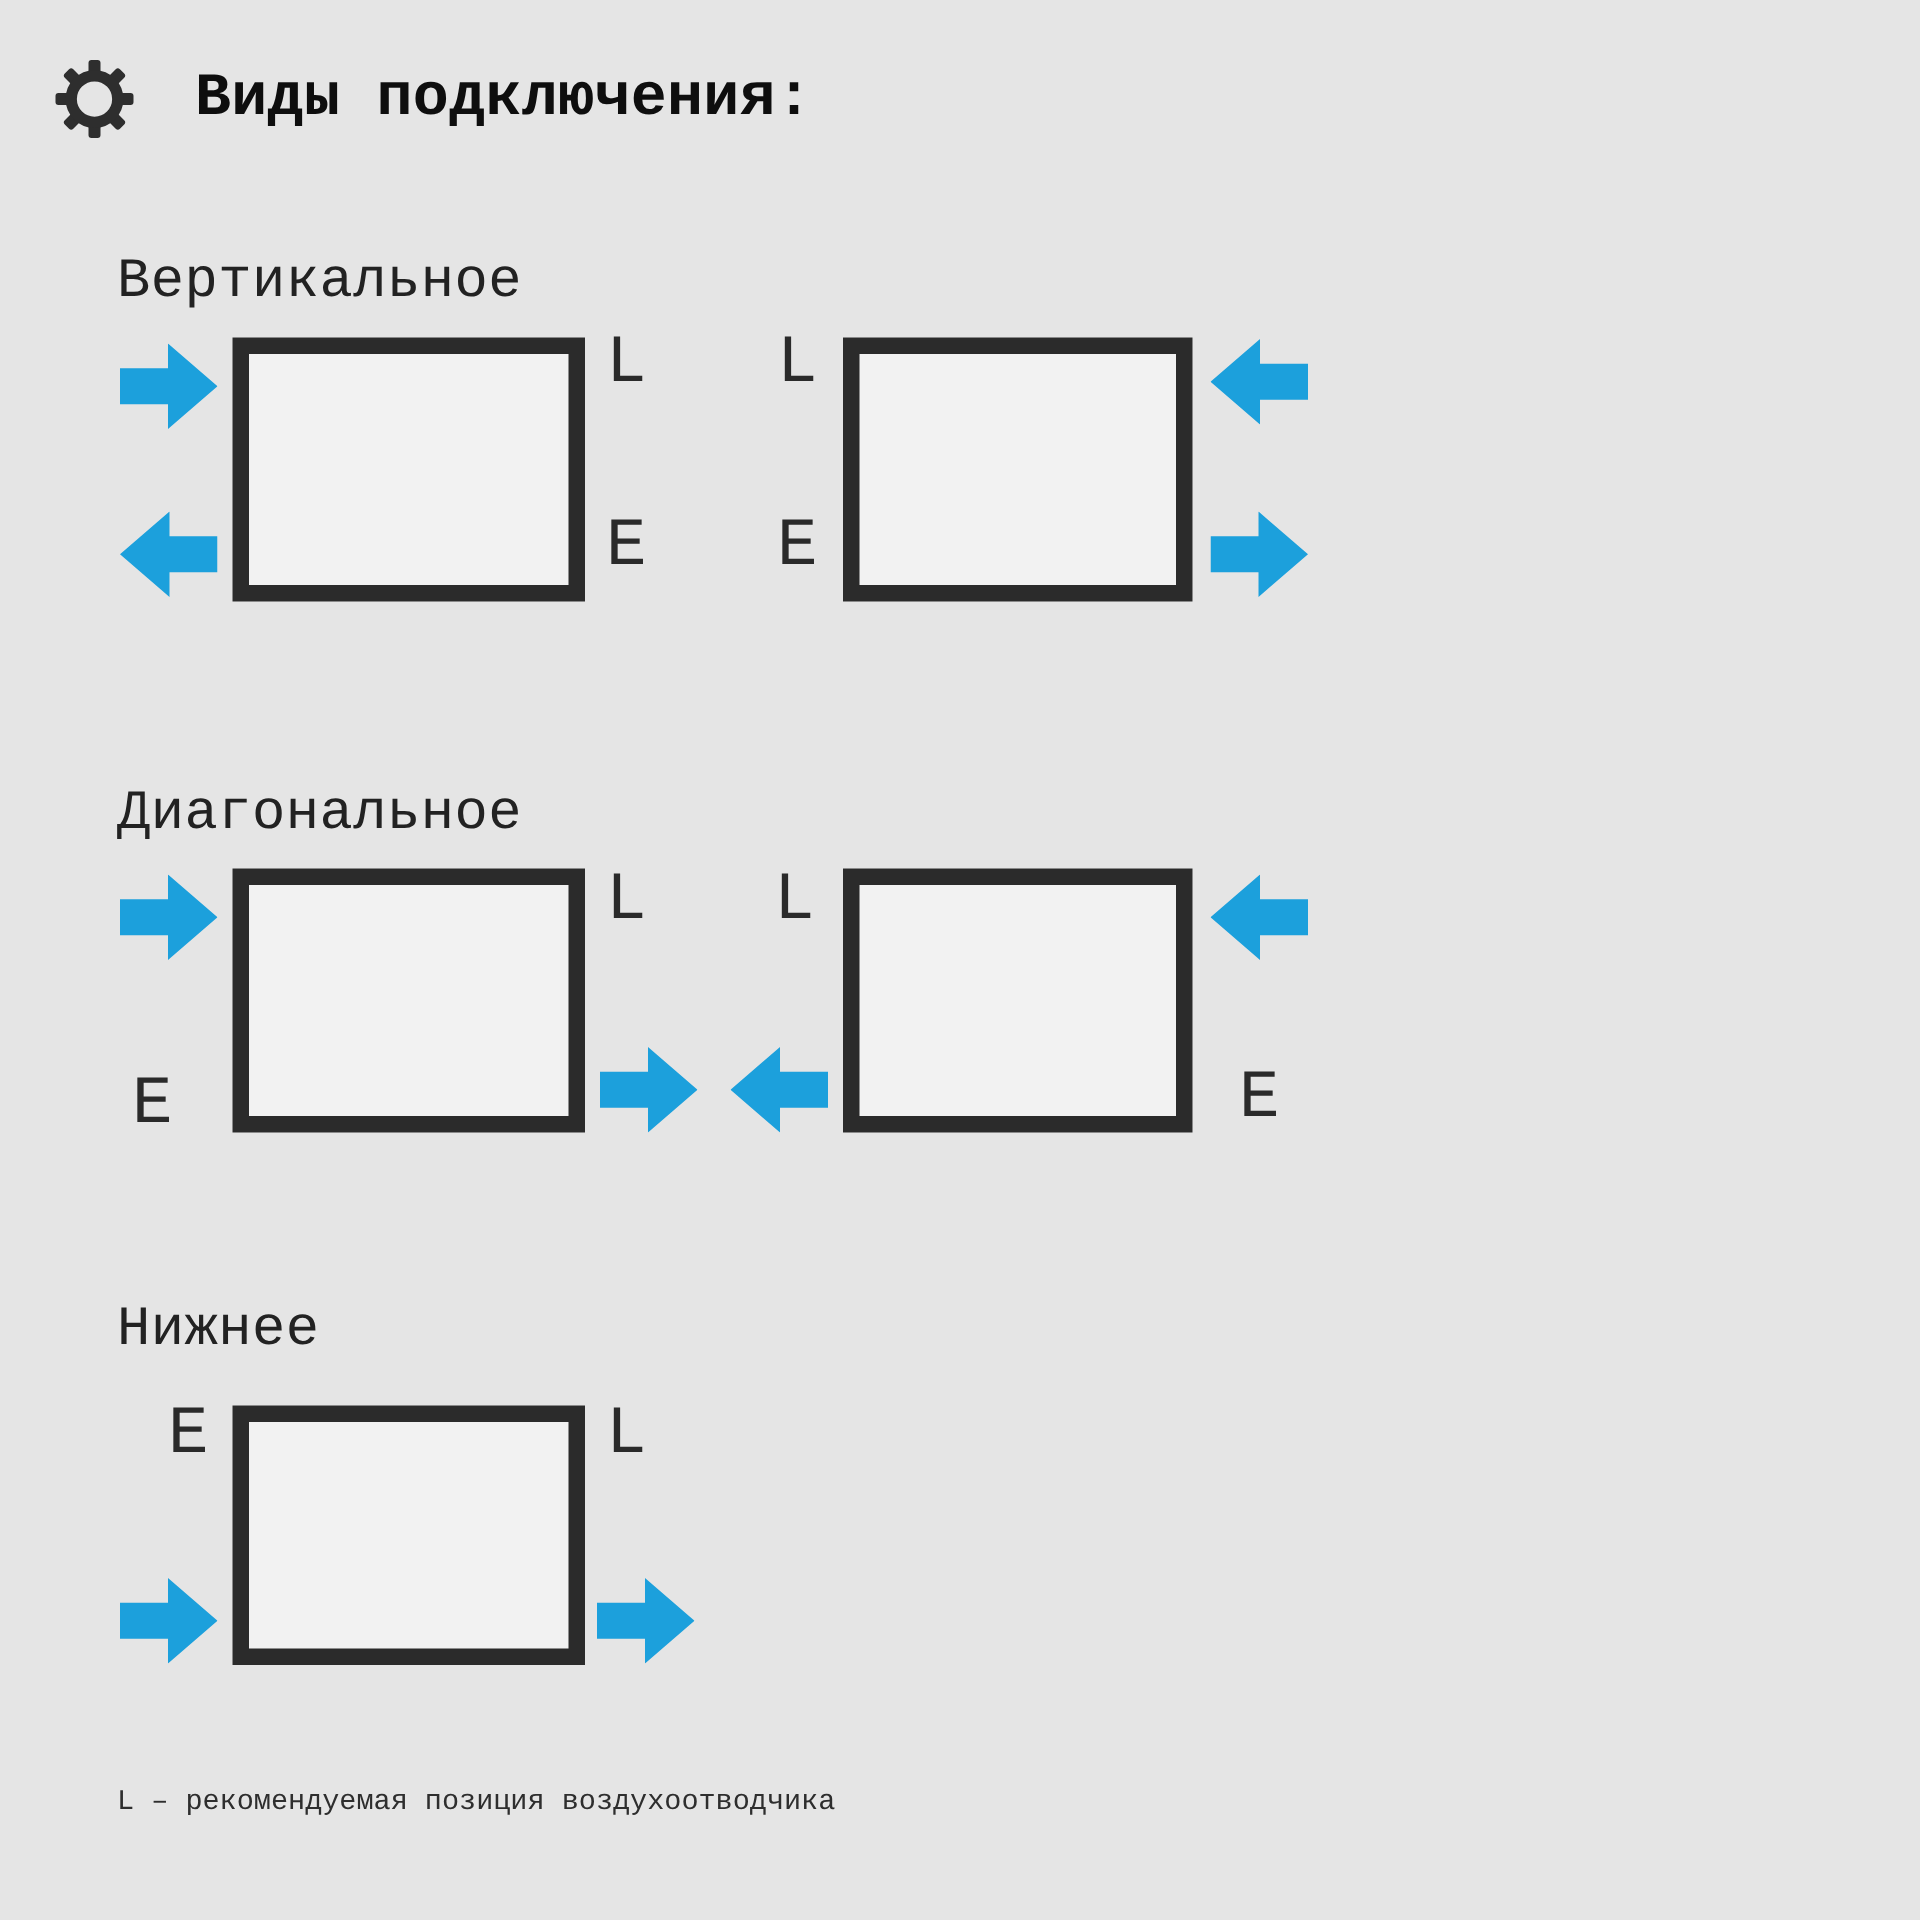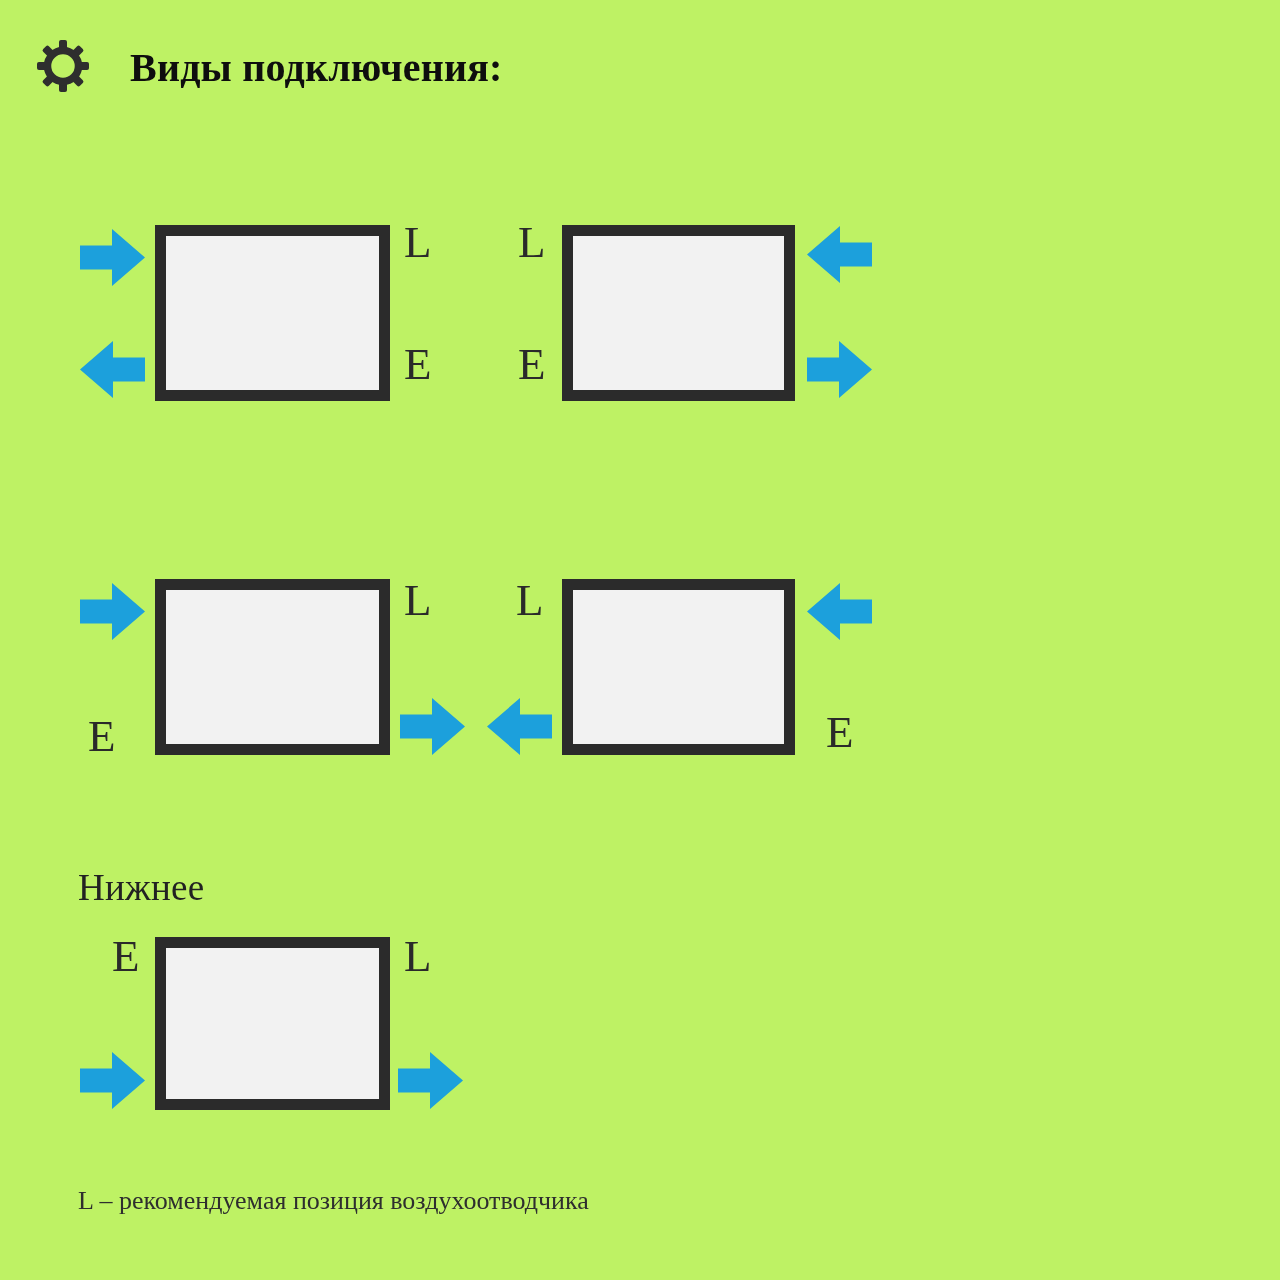--- a/index.html
+++ b/index.html
@@ -3,36 +3,36 @@
 <meta charset="utf-8">
 <style>
   :root{
     --arrow-blue:#1CA0DC;
     --frame:#2B2B2B;
     --radiator-fill:#F2F2F2;
     --text-dark:#1C1C1C;
   }
   html,body{margin:0;padding:0;background:#ffffff;}
   .canvas{
-    position:relative;width:1280px;height:1280px;background:#bef264;overflow:hidden;
-    font-family:Liberation Serif, serif;color:var(--text-dark);
+    position:relative;width:1280px;height:1280px;background:#e5e5e5;overflow:hidden;
+    font-family:Liberation Mono, monospace;color:var(--text-dark);
   }
   .abs{position:absolute;}
   .gear{width:54px;height:54px;color:#2E2E2E;display:block;}
   .page-title{font-size:40px;font-weight:700;color:#0E0E0E;letter-spacing:0.2px;margin:0;}
   .sec-title{font-size:37px;font-weight:400;color:#222;letter-spacing:0.3px;line-height:1;}
   .radiator{
     box-sizing:border-box;border:11px solid var(--frame);
     background:var(--radiator-fill);
   }
   .port{font-size:45px;font-weight:400;color:#2A2A2A;line-height:1;}
   .arrow{width:65px;height:57px;color:var(--arrow-blue);display:block;}
   .arrow svg{display:block;width:100%;height:100%;}
   .arrow.left svg{transform:scaleX(-1);}
-  .legend-line{font-size:26px;color:#2E2E2E;line-height:30px;}
+  .legend-line{font-size:19px;color:#2E2E2E;line-height:30px;}
 </style>
 </head>
 <body>
 
 <div class="canvas">
 
   <span class="abs gear" style="left:36px;top:39px;">
     <svg viewBox="0 0 54 54" aria-hidden="true">
       <g fill="currentColor">
         <rect x="23" y="1" width="8" height="11" rx="2"></rect>
@@ -42,20 +42,21 @@
         <rect x="23" y="1" width="8" height="11" rx="2" transform="rotate(180 27 27)"></rect>
         <rect x="23" y="1" width="8" height="11" rx="2" transform="rotate(225 27 27)"></rect>
         <rect x="23" y="1" width="8" height="11" rx="2" transform="rotate(270 27 27)"></rect>
         <rect x="23" y="1" width="8" height="11" rx="2" transform="rotate(315 27 27)"></rect>
       </g>
       <circle cx="27" cy="27" r="15.5" fill="none" stroke="currentColor" stroke-width="7.5"></circle>
     </svg>
   </span>
   <h1 class="abs page-title" style="left:130px;top:44px;">Виды подключения:</h1>
 
+  <div class="abs sec-title" style="left:78px;top:170px;">Вертикальное</div>
 
   <div class="abs radiator" style="left:155px;top:225px;width:235px;height:176px;"></div>
   <span class="abs arrow right" style="left:80px;top:229px;">
     <svg viewBox="0 0 65 57">
         <polygon fill="currentColor" points="0,16.5 32,16.5 32,0 65,28.5 32,57 32,40.5 0,40.5"></polygon>
       </svg>
   </span>
   <span class="abs arrow left" style="left:80px;top:341px;">
     <svg viewBox="0 0 65 57">
         <polygon fill="currentColor" points="0,16.5 32,16.5 32,0 65,28.5 32,57 32,40.5 0,40.5"></polygon>
@@ -71,20 +72,21 @@
     <svg viewBox="0 0 65 57">
         <polygon fill="currentColor" points="0,16.5 32,16.5 32,0 65,28.5 32,57 32,40.5 0,40.5"></polygon>
       </svg>
   </span>
   <span class="abs arrow right" style="left:807px;top:341px;">
     <svg viewBox="0 0 65 57">
         <polygon fill="currentColor" points="0,16.5 32,16.5 32,0 65,28.5 32,57 32,40.5 0,40.5"></polygon>
       </svg>
   </span>
 
+  <div class="abs sec-title" style="left:78px;top:525px;">Диагональное</div>
 
   <div class="abs radiator" style="left:155px;top:579px;width:235px;height:176px;"></div>
   <span class="abs arrow right" style="left:80px;top:583px;">
     <svg viewBox="0 0 65 57">
         <polygon fill="currentColor" points="0,16.5 32,16.5 32,0 65,28.5 32,57 32,40.5 0,40.5"></polygon>
       </svg>
   </span>
   <span class="abs port" style="left:404px;top:578px;">L</span>
   <span class="abs port" style="left:88px;top:714px;">E</span>
   <span class="abs arrow right" style="left:400px;top:698px;">

